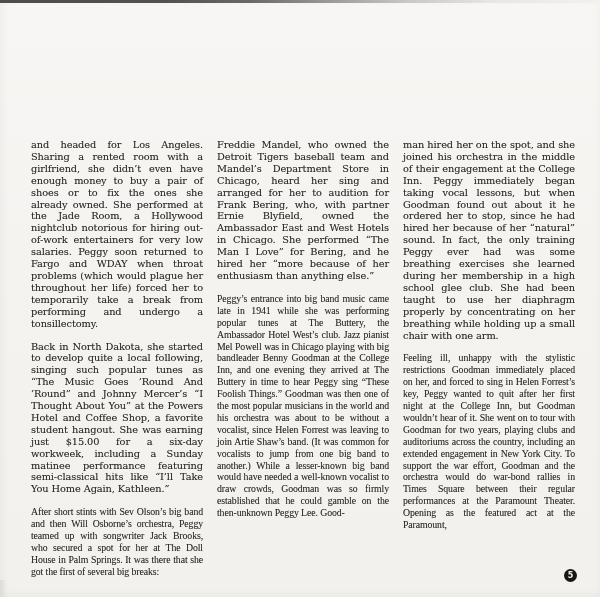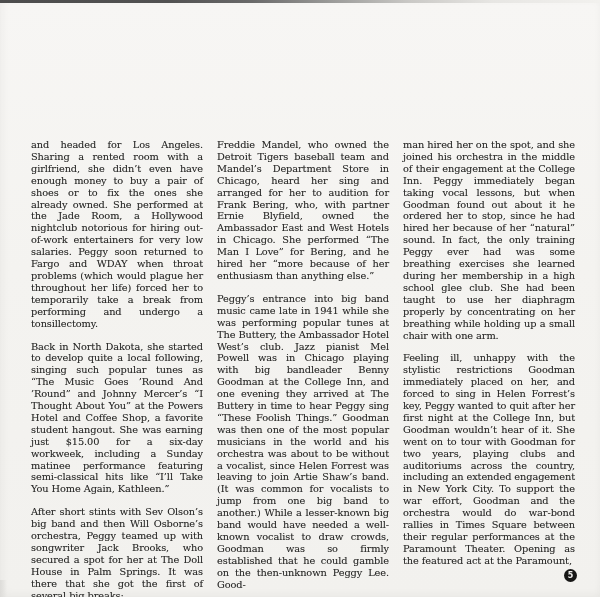--- a/index.html
+++ b/index.html
@@ -46,21 +46,21 @@
   }
   .text-column p {
     margin: 0 0 11px 0;
     font-size: 9.8px;
     line-height: 11.9px;
     letter-spacing: -0.1px;
     text-align: justify;
     color: #2a2a29;
     text-shadow: 0 0 0.4px rgba(42,42,41,0.35);
   }
-  .text-column p:last-child { margin-bottom: 0; }
+  .text-column p:last-child { margin-bottom: 0; font-family: Liberation Serif, serif; }
   .page-number-badge {
     position: absolute;
     left: 564px;
     top: 569px;
     width: 13px;
     height: 13px;
     border-radius: 50%;
     background: #171716;
     color: #f1f0ee;
     font-family: "DejaVu Sans", "Liberation Sans", sans-serif;

